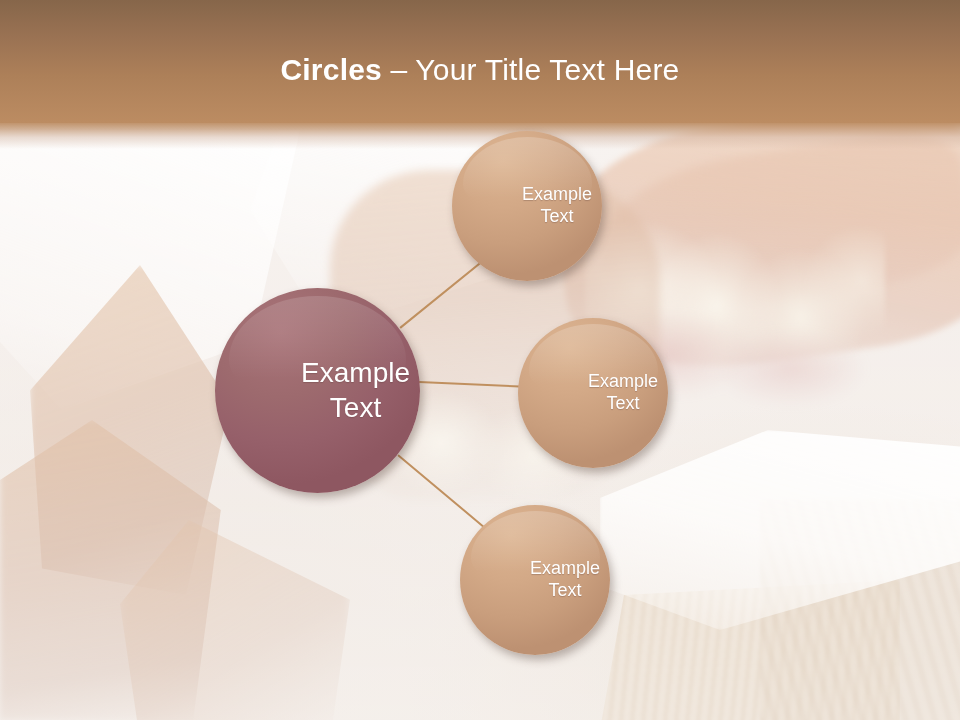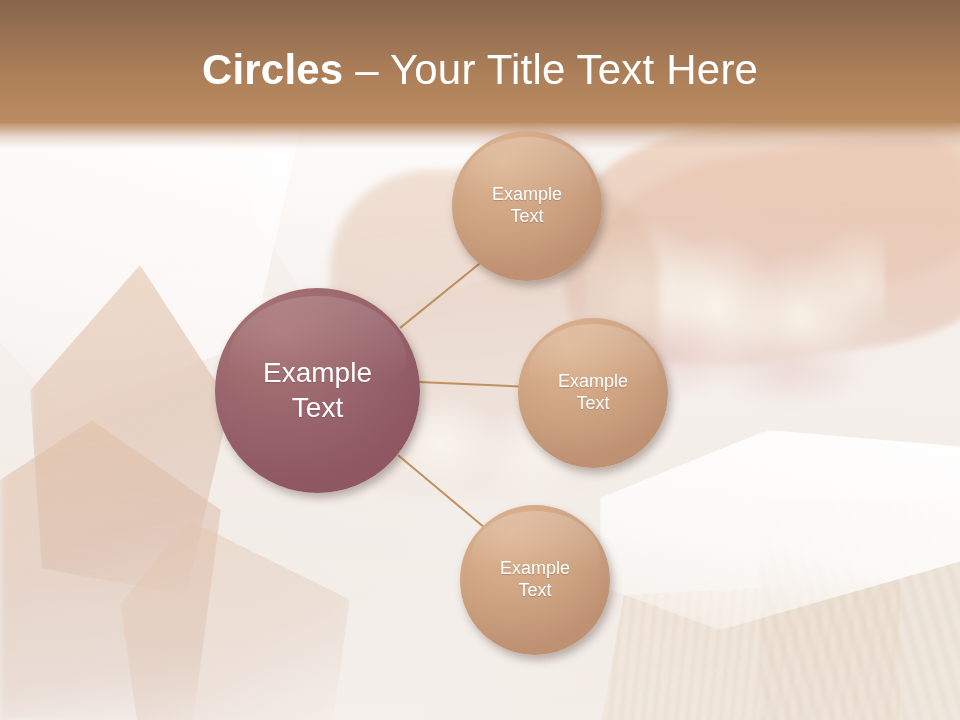--- a/index.html
+++ b/index.html
@@ -195,21 +195,21 @@
     width: 960px; height: 26px;
     background: linear-gradient(180deg, rgba(188,140,98,.92) 0%, rgba(208,176,156,.45) 55%, rgba(226,208,198,0) 100%);
     pointer-events: none;
   }
   #title {
     position: absolute;
     left: 0; top: 49px;
     width: 960px;
     text-align: center;
     color: #ffffff;
-    font-size: 42px;
+    font-size: 30px;
     line-height: 42px;
     letter-spacing: .2px;
     white-space: nowrap;
   }
   #title .bold { font-weight: bold; }
   #title .light { font-weight: normal; }
 
   
   #diagram {
     position: absolute;
@@ -220,21 +220,21 @@
     height: 2px;
     background: #c0905f;
     transform-origin: 0 50%;
     border-radius: 1px;
   }
   .node {
     position: absolute;
     border-radius: 50%;
     display: flex;
     align-items: center;
-    justify-content: center;
+    justify-content: flex-end;
     text-align: center;
     color: #ffffff;
     box-sizing: border-box;
     box-shadow: 3px 5px 9px rgba(70,50,40,.34);
   }
   .node .node-label {
     display: block;
     line-height: 1.22;
     text-shadow: 0 1px 1px rgba(90,60,55,.30);
     padding: 0 10px;

